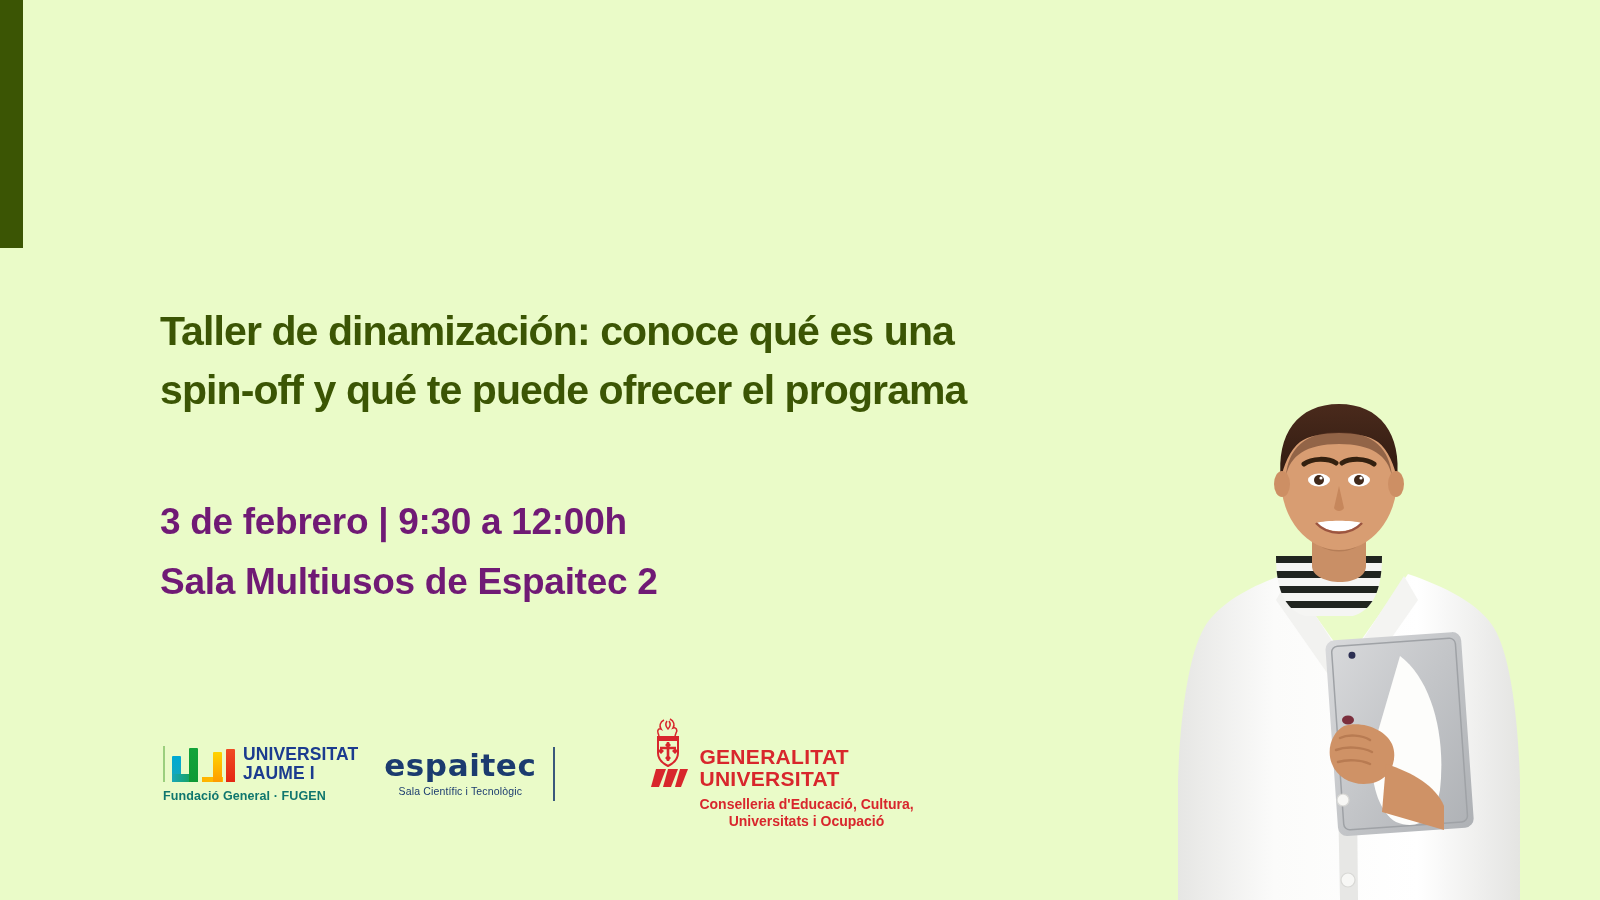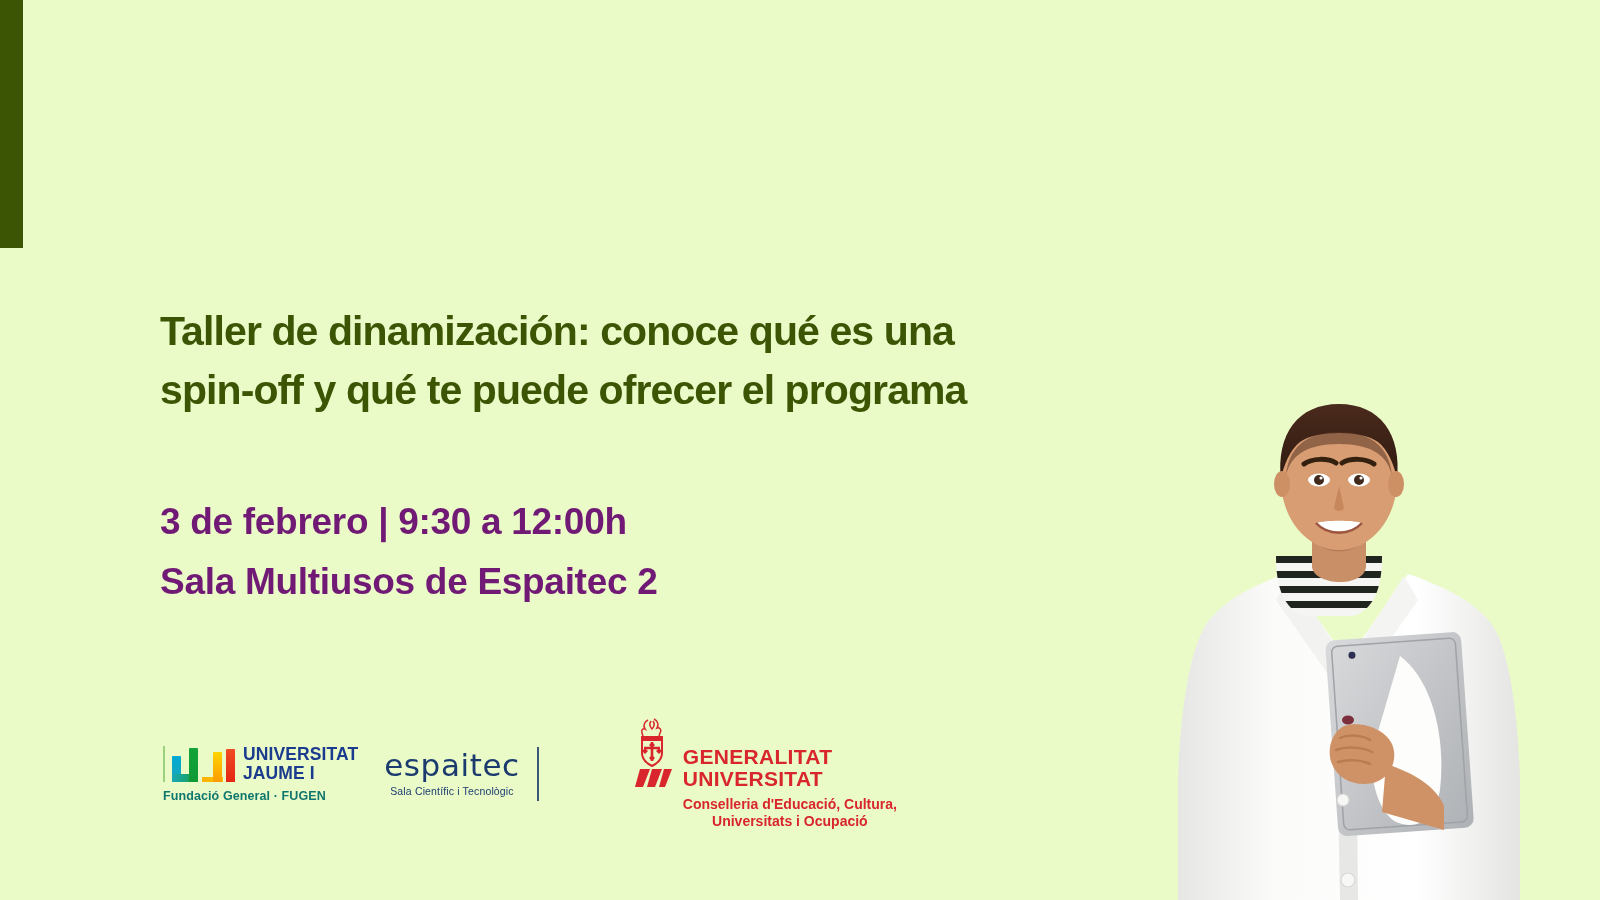--- a/index.html
+++ b/index.html
@@ -157,21 +157,21 @@
   
   .espaitec-logo {
     display: flex;
     flex-direction: column;
     align-items: center;
     margin-right: 17px;
     padding-bottom: 4px;
   }
   .espaitec-word {
     font-size: 31px;
-    font-weight: 400;
+    font-weight: 700;
     letter-spacing: 0.6px;
     color: #1b3b6f;
     font-family: "DejaVu Sans", sans-serif;
   }
   .espaitec-tag {
     margin-top: 2px;
     font-size: 10.5px;
     font-weight: 400;
     letter-spacing: 0.15px;
     color: #1b3b6f;

